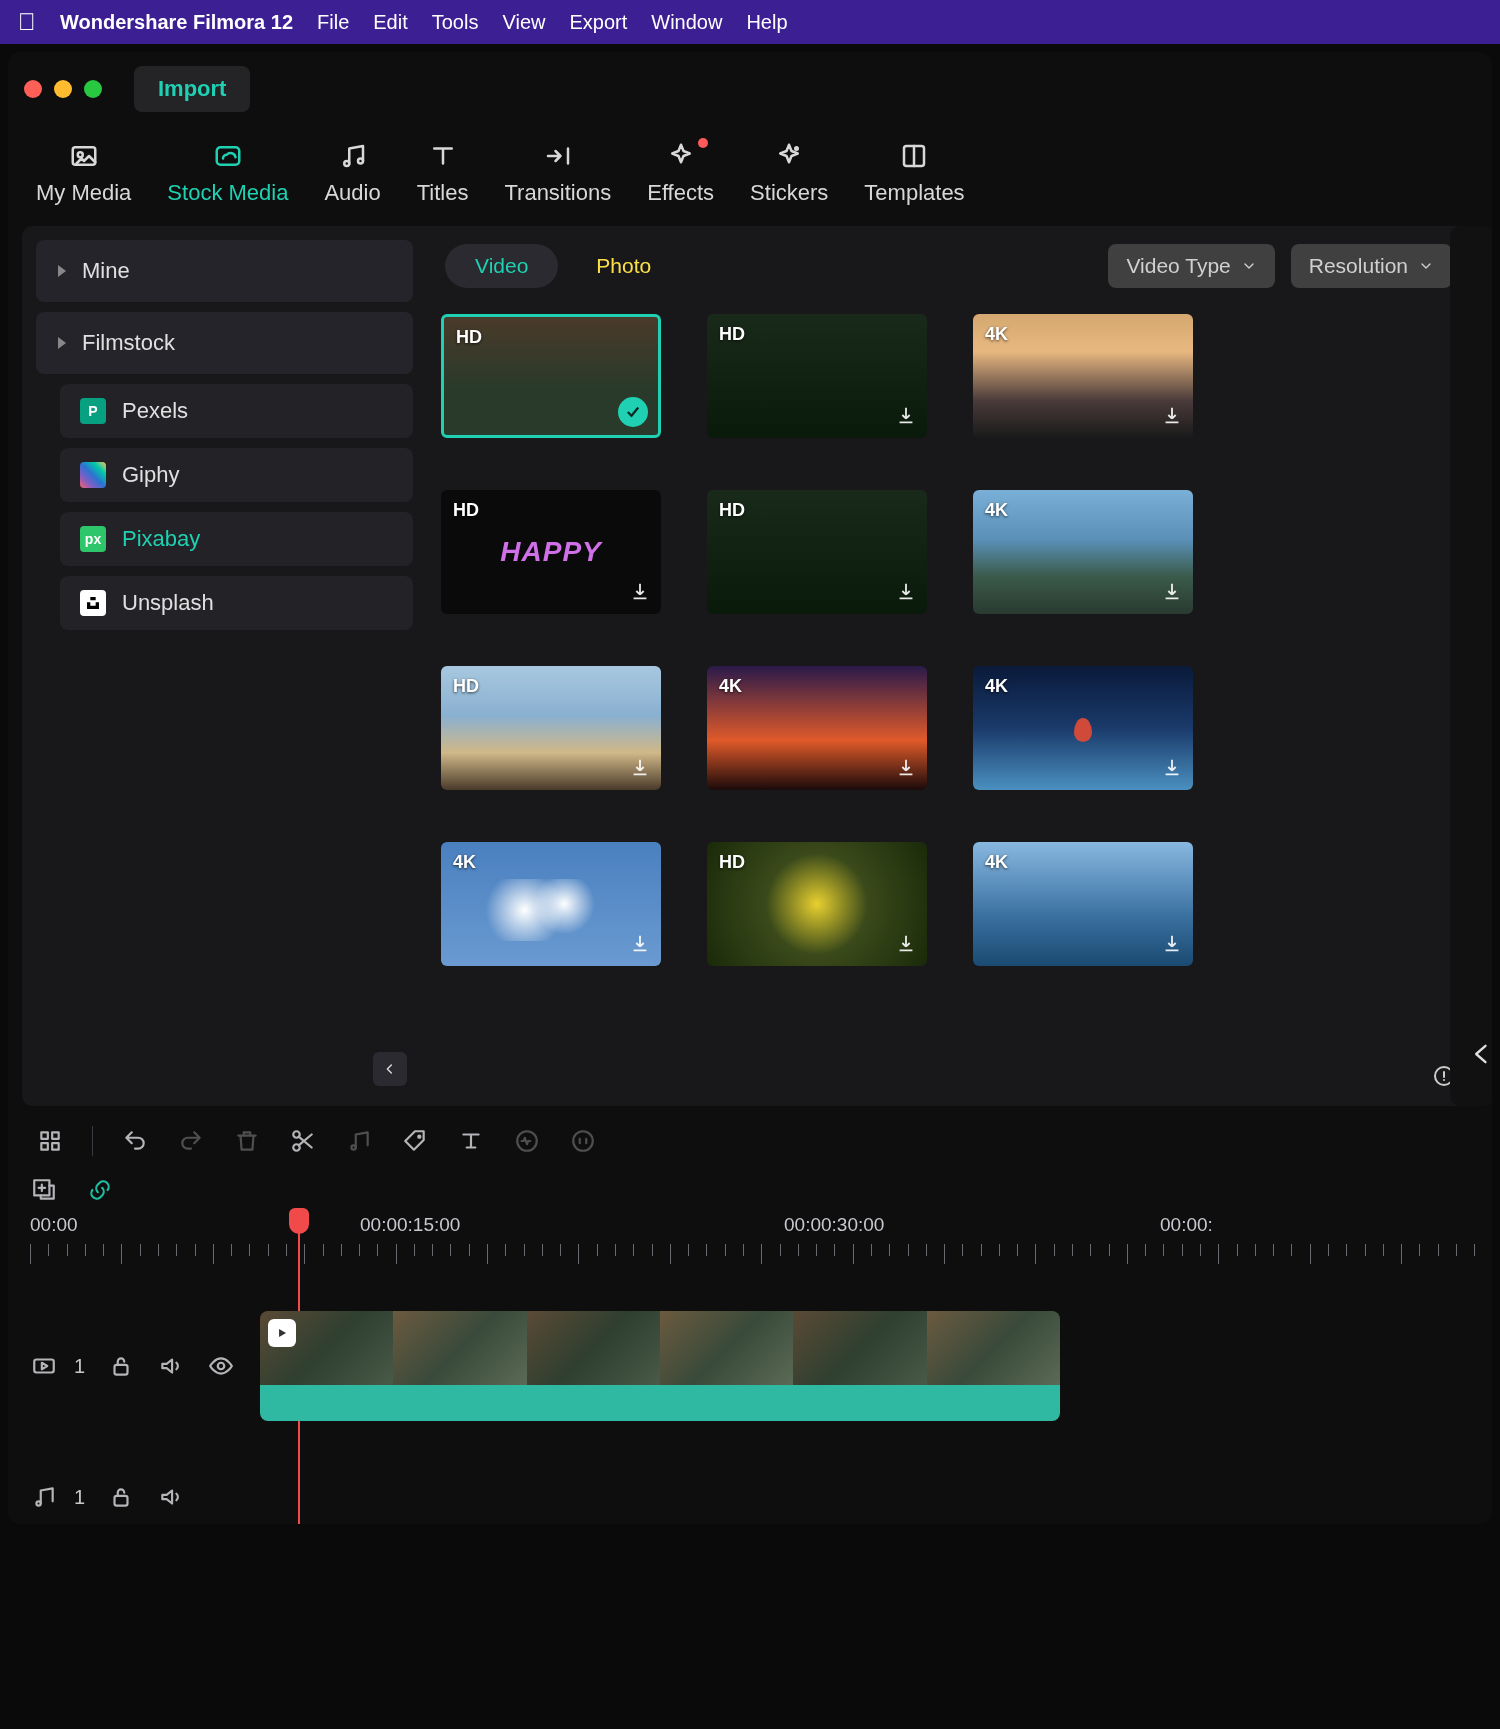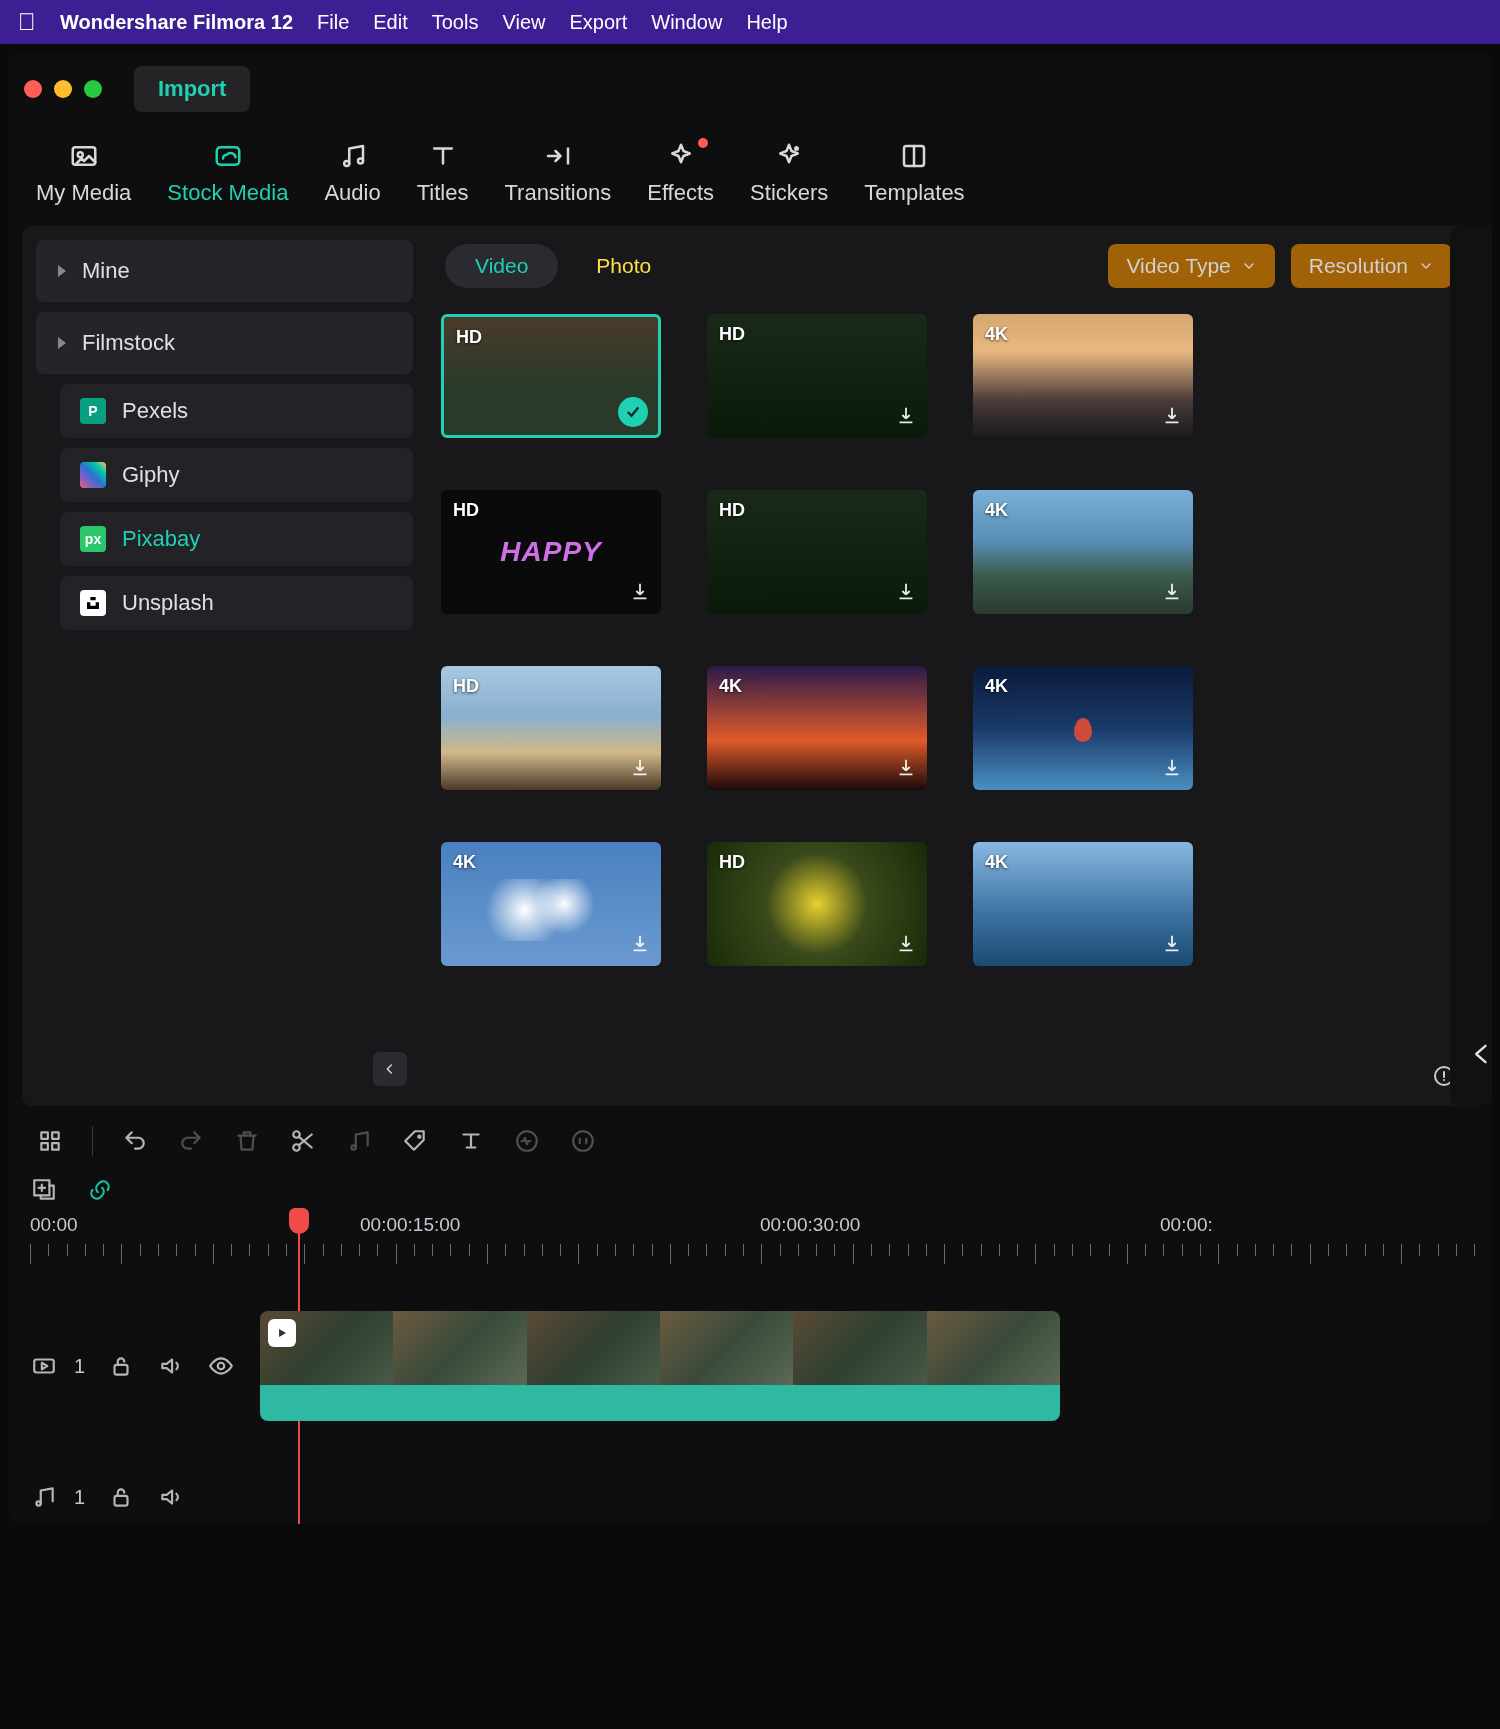--- a/index.html
+++ b/index.html
@@ -43,21 +43,21 @@
 .right-col { flex:1; padding:14px 18px 0 10px; display:flex; flex-direction:column; overflow:hidden;}
 .search-row { display:flex; align-items:center; padding:6px 8px 16px; }
 .search-box { flex:1; display:flex; align-items:center; gap:12px; color:#8a8a8f; font-size:22px;}
 .dots-menu { color:#d0d0d0; font-size:26px; letter-spacing:4px; padding:0 10px;}
 
 .filter-row { display:flex; align-items:center; gap:16px; padding:4px 8px 18px;}
 .pill-group { display:flex; gap:8px;}
 .pill { padding:10px 30px; border-radius:22px; font-size:21px; color:#fde047; cursor:pointer;}
 .pill.active { background:#2a2a30; color:#1fd1b2;}
 .spacer { flex:1; }
-.dropdown { background:#a16207; padding:10px 18px; border-radius:8px; display:flex; align-items:center; gap:10px; font-size:21px; color:#d0d0d0;}
+.dropdown { background:#404040; padding:10px 18px; border-radius:8px; display:flex; align-items:center; gap:10px; font-size:21px; color:#d0d0d0;}
 
 .grid { flex:1; overflow:auto; padding:8px 4px;}
 .grid-row { display:flex; gap:46px; margin-bottom:52px;}
 .thumb { position:relative; width:220px; height:124px; border-radius:6px; overflow:hidden; cursor:pointer;}
 .thumb.selected { border:3px solid #1fd1b2; }
 .thumb .badge { position:absolute; top:10px; left:12px; color:#fff; font-size:18px; font-weight:600; text-shadow:0 1px 3px rgba(0,0,0,.7);}
 .thumb .dl { position:absolute; bottom:8px; right:10px; color:#fff; opacity:.9;}
 .dl svg { width:22px; height:22px; }
 .check { position:absolute; bottom:8px; right:10px; width:30px; height:30px; border-radius:50%; background:#1fd1b2; display:flex; align-items:center; justify-content:center;}
 .warn-ico { position:absolute; bottom:14px; right:22px; color:#ccc;}
@@ -542,21 +542,21 @@
           <span></span>
           <span></span>
           <span></span>
           <span></span>
         </div>
       <div class="playhead-line" id="playhead" style="left: 268px;">
         <div class="playhead-head"></div>
       </div>
     <span class="tick-label" style="left: 0px;">00:00</span>
         <span class="tick-label" style="left: 330px;">00:00:15:00</span>
-        <span class="tick-label" style="left: 730px;">00:00:30:00</span>
+        <span class="tick-label" style="left: 754px;">00:00:30:00</span>
         <span class="tick-label" style="left: 1130px;">00:00:</span>
       </div>
 
     <div class="cut-bubble" id="cutbubble" style="left: 471px; top: 190px;">
       <svg viewBox="0 0 24 24" width="28" height="28">
           <circle stroke="#fff" fill="none" stroke-width="2" cx="7" cy="7" r="3"></circle>
           <circle stroke="#fff" fill="none" stroke-width="2" cx="7" cy="17" r="3"></circle>
           <path stroke="#fff" fill="none" stroke-width="2" d="M9 9l11 9M9 15L20 5"></path>
         </svg>
     </div>

